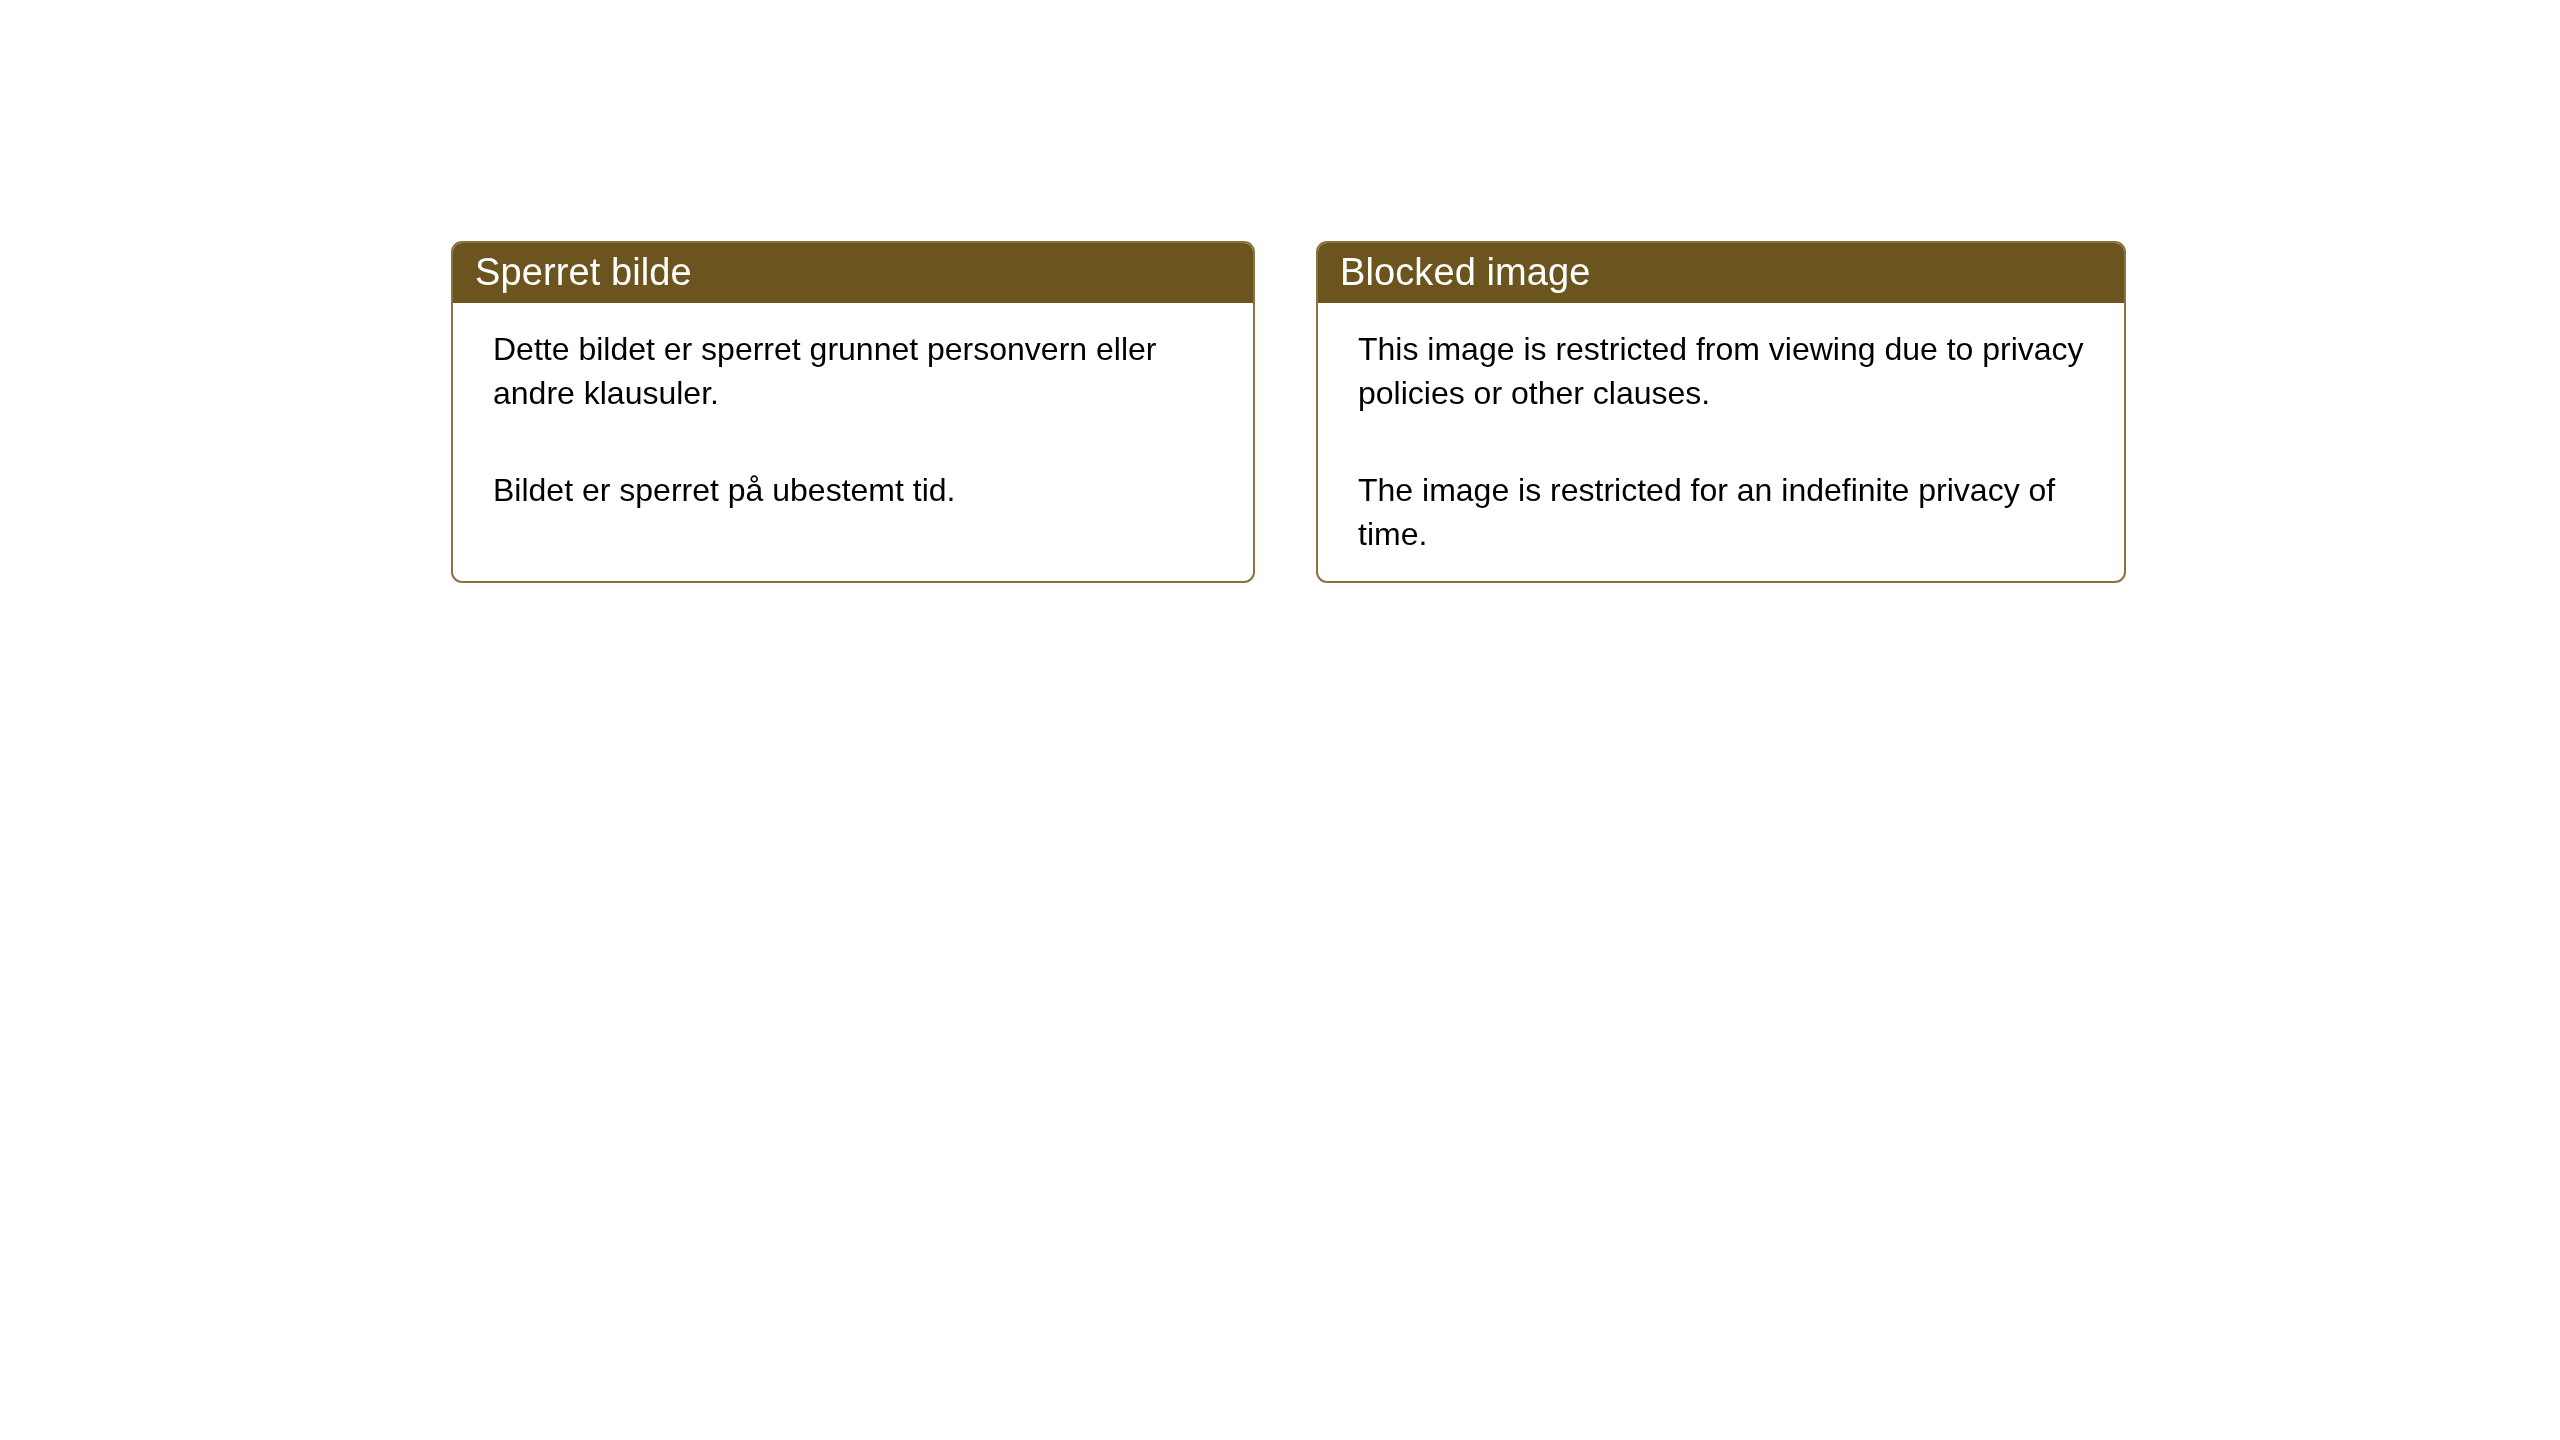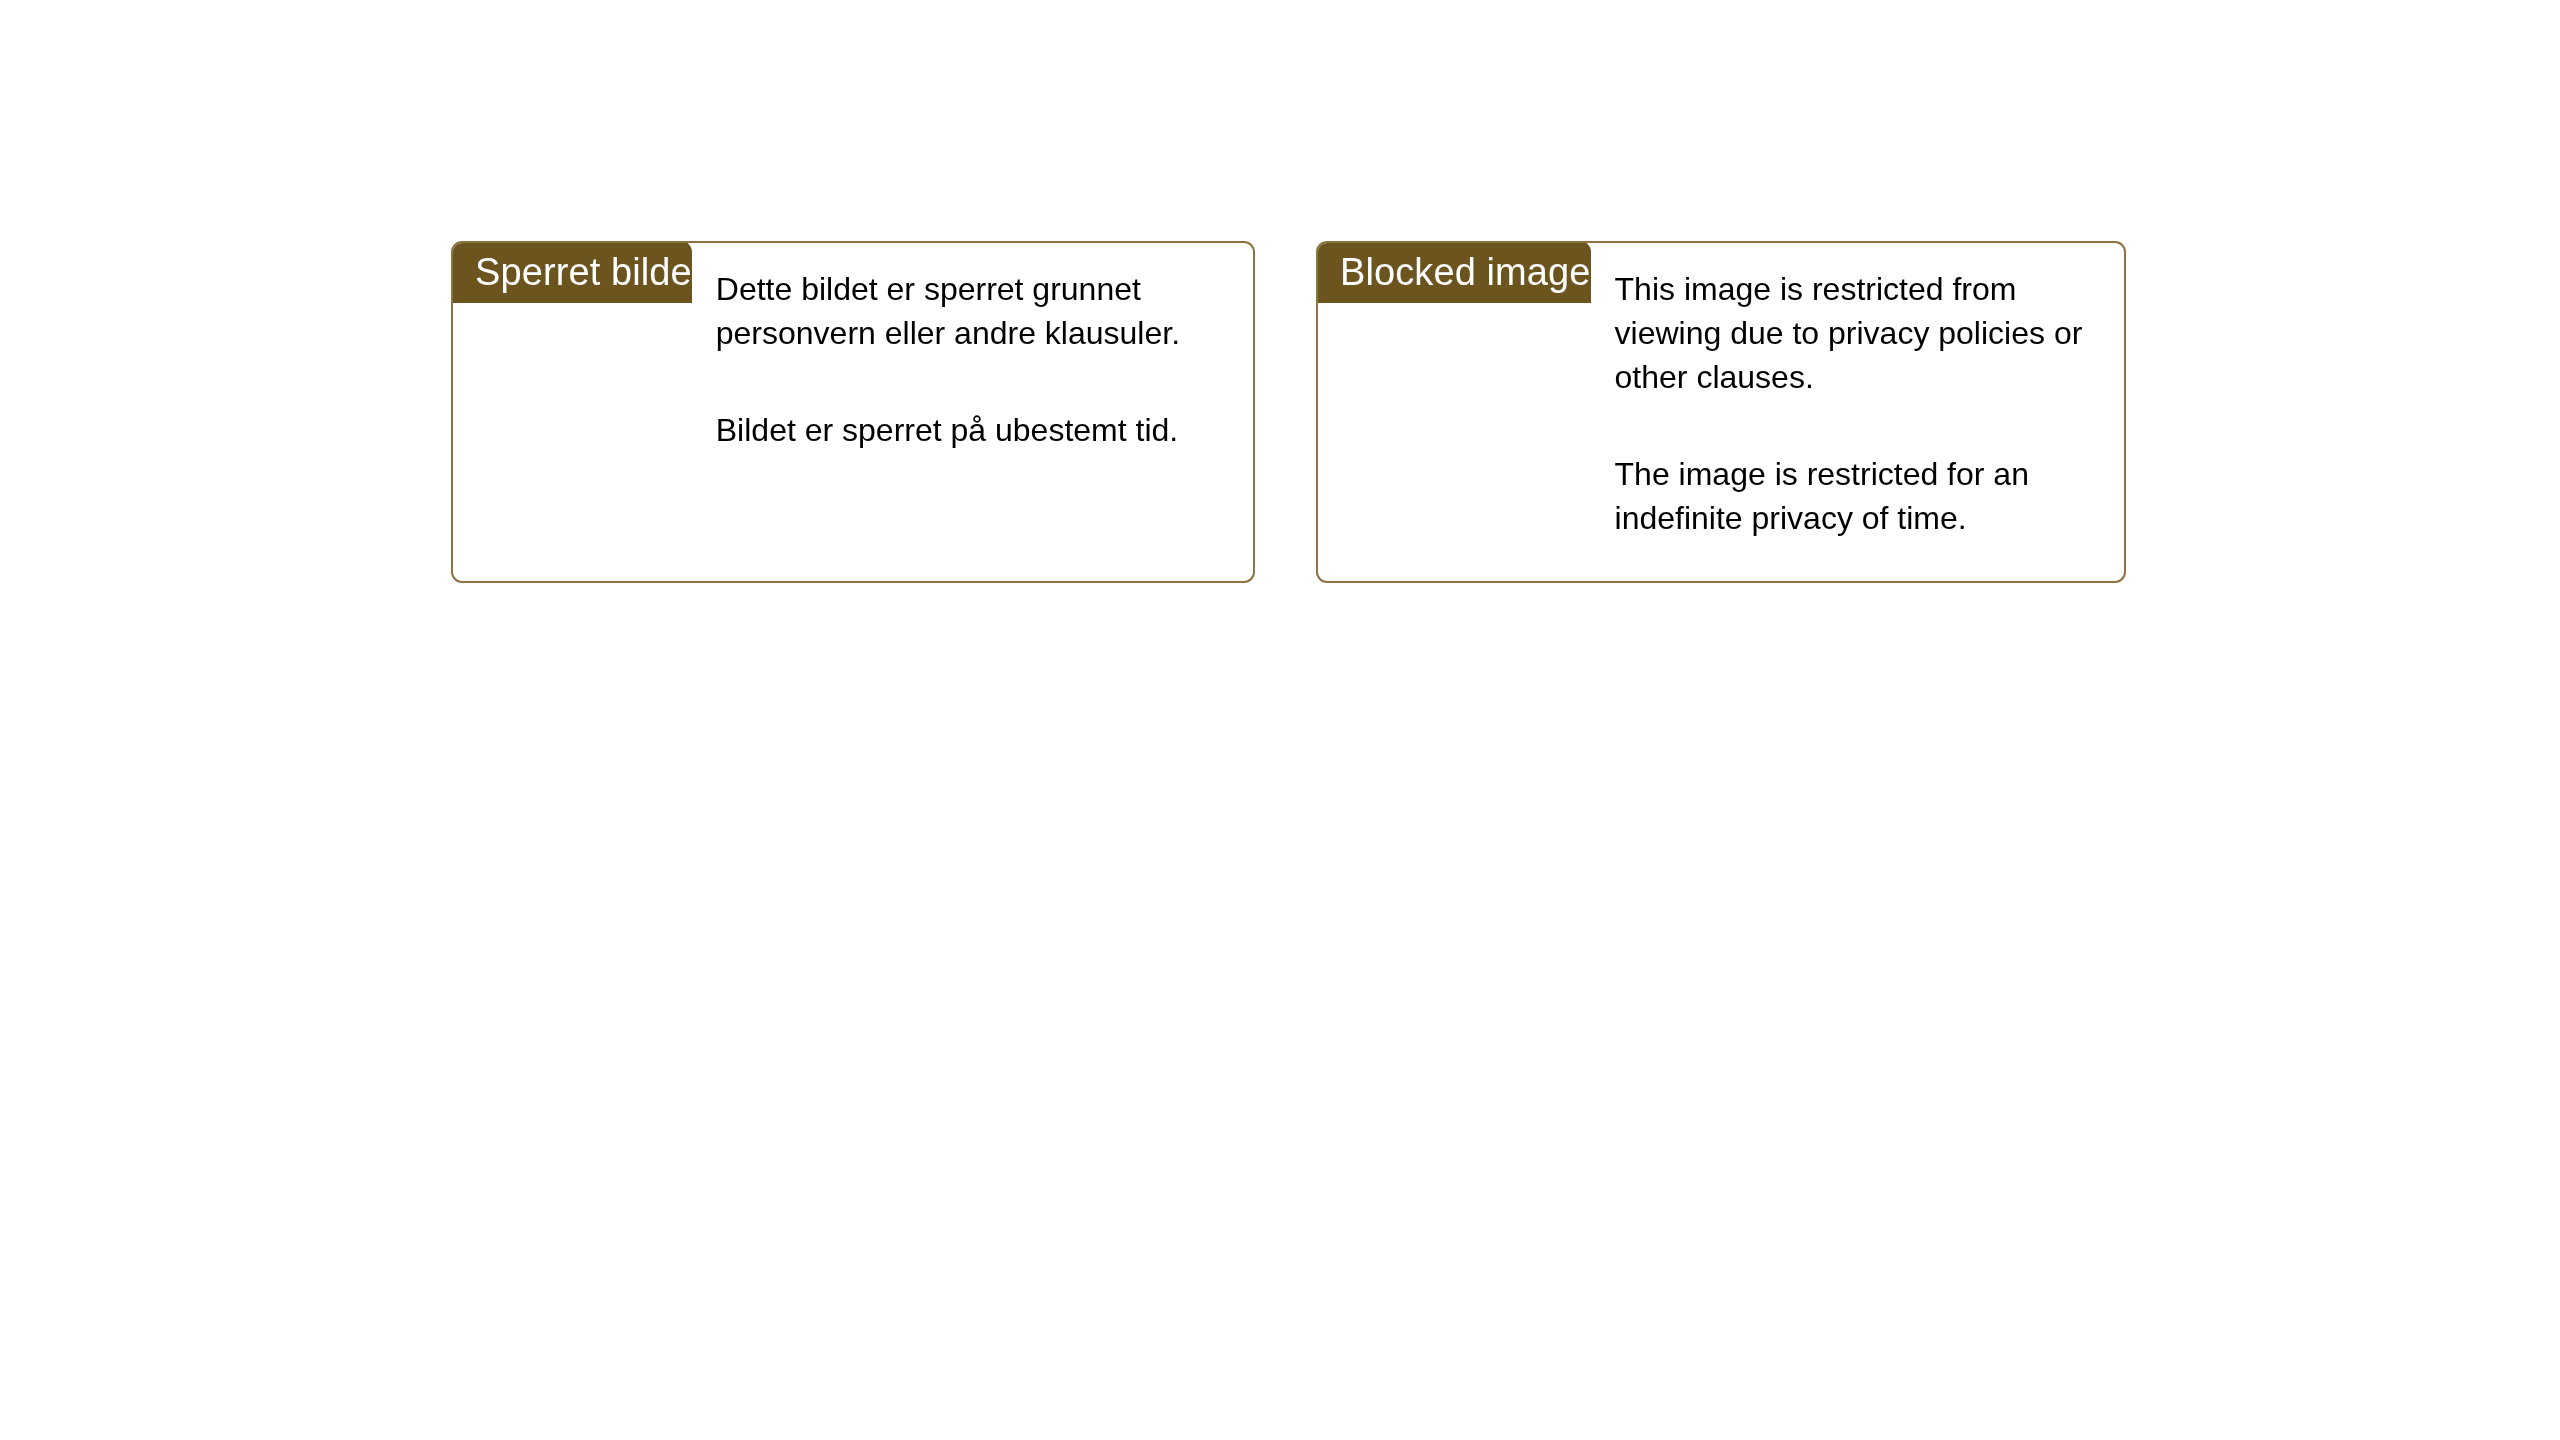--- a/index.html
+++ b/index.html
@@ -25,21 +25,21 @@
   .notice-card {
     position: absolute;
     top: 241px;
     height: 342px;
     box-sizing: border-box;
     background: #ffffff;
     border: 2px solid #8a7341;
     border-radius: 11px;
     overflow: hidden;
     display: flex;
-    flex-direction: row;
+    flex-direction: column;
   }
 
   .notice-card.card-left {
     left: 451px;
     width: 804px;
   }
 
   .notice-card.card-right {
     left: 1316px;
     width: 810px;
@@ -62,21 +62,21 @@
     color: #ffffff;
     font-size: 38px;
     font-weight: 400;
     line-height: 1;
     letter-spacing: 0.1px;
     white-space: nowrap;
   }
 
   .card-body {
     flex: 1 1 auto;
-    padding: 24px 26px 0 26px;
+    padding: 24px 26px 0 40px;
     box-sizing: border-box;
   }
 
   .card-paragraph {
     color: #000000;
     font-size: 32px;
     font-weight: 400;
     line-height: 44px;
     margin: 0;
     max-width: 100%;

